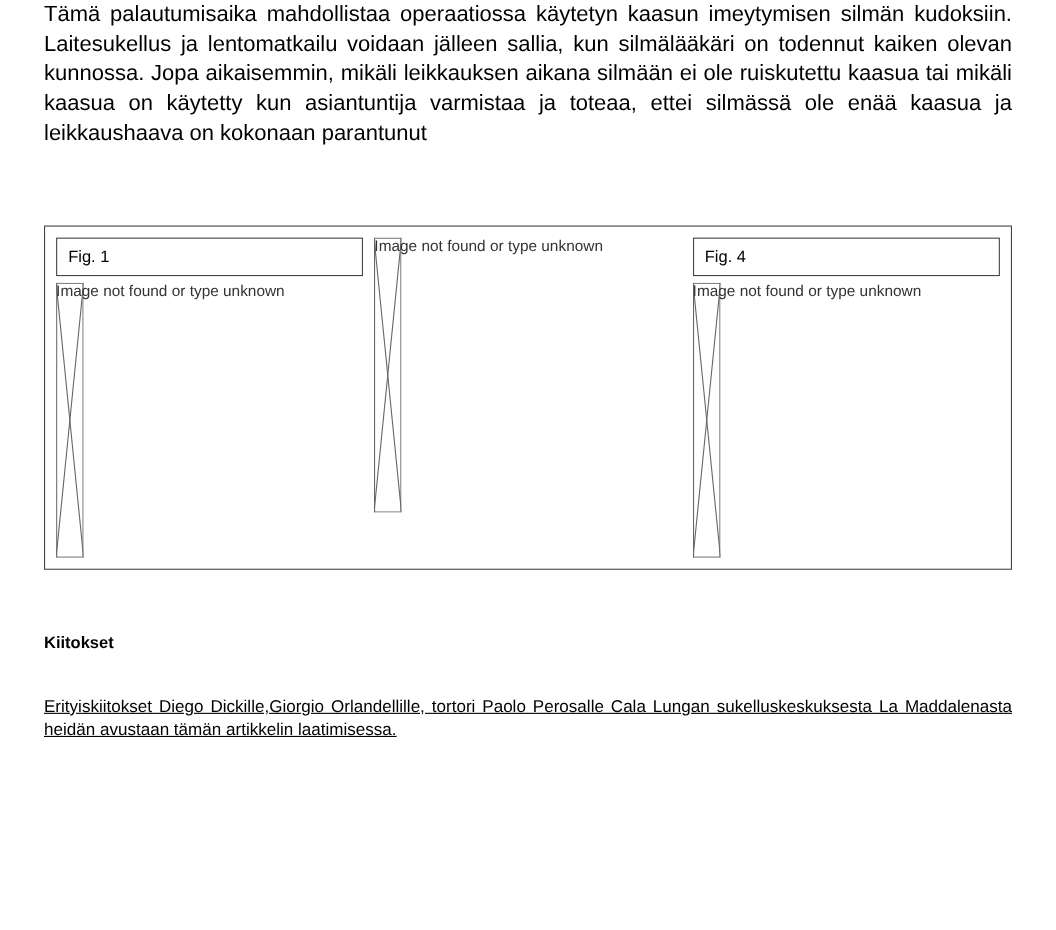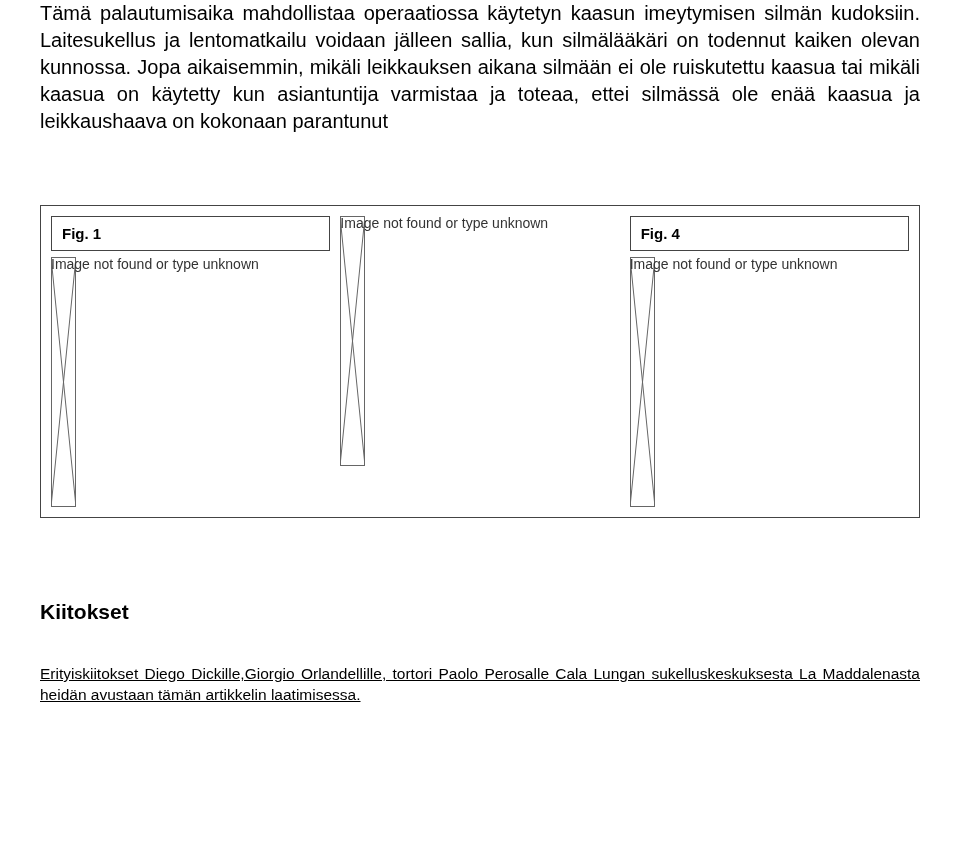--- a/index.html
+++ b/index.html
@@ -27,43 +27,42 @@
   .figure-cell {
     flex: 1;
     display: flex;
     flex-direction: column;
   }
   .figure-caption-box {
     border: 1px solid #444;
     padding: 8px 10px;
     font-size: 15px;
     margin-bottom: 6px;
-    font-weight: bold;
   }
   .figure-image-broken {
     position: relative;
     height: 250px;
   }
   .broken-svg {
     position: absolute;
     left: 0;
     top: 0;
   }
   .broken-text {
     position: absolute;
     left: 0;
     top: -1px;
     font-size: 14px;
     color: #333;
     white-space: nowrap;
   }
   .section-heading {
-    font-size: 21px;
+    font-size: 15px;
     font-weight: bold;
-    margin-top: 82px;
+    margin-top: 58px;
     margin-bottom: 40px;
   }
   .ack-paragraph {
     font-size: 15.5px;
     line-height: 1.35;
     text-align: justify;
     text-decoration: underline;
   }
 </style>
 </head>

